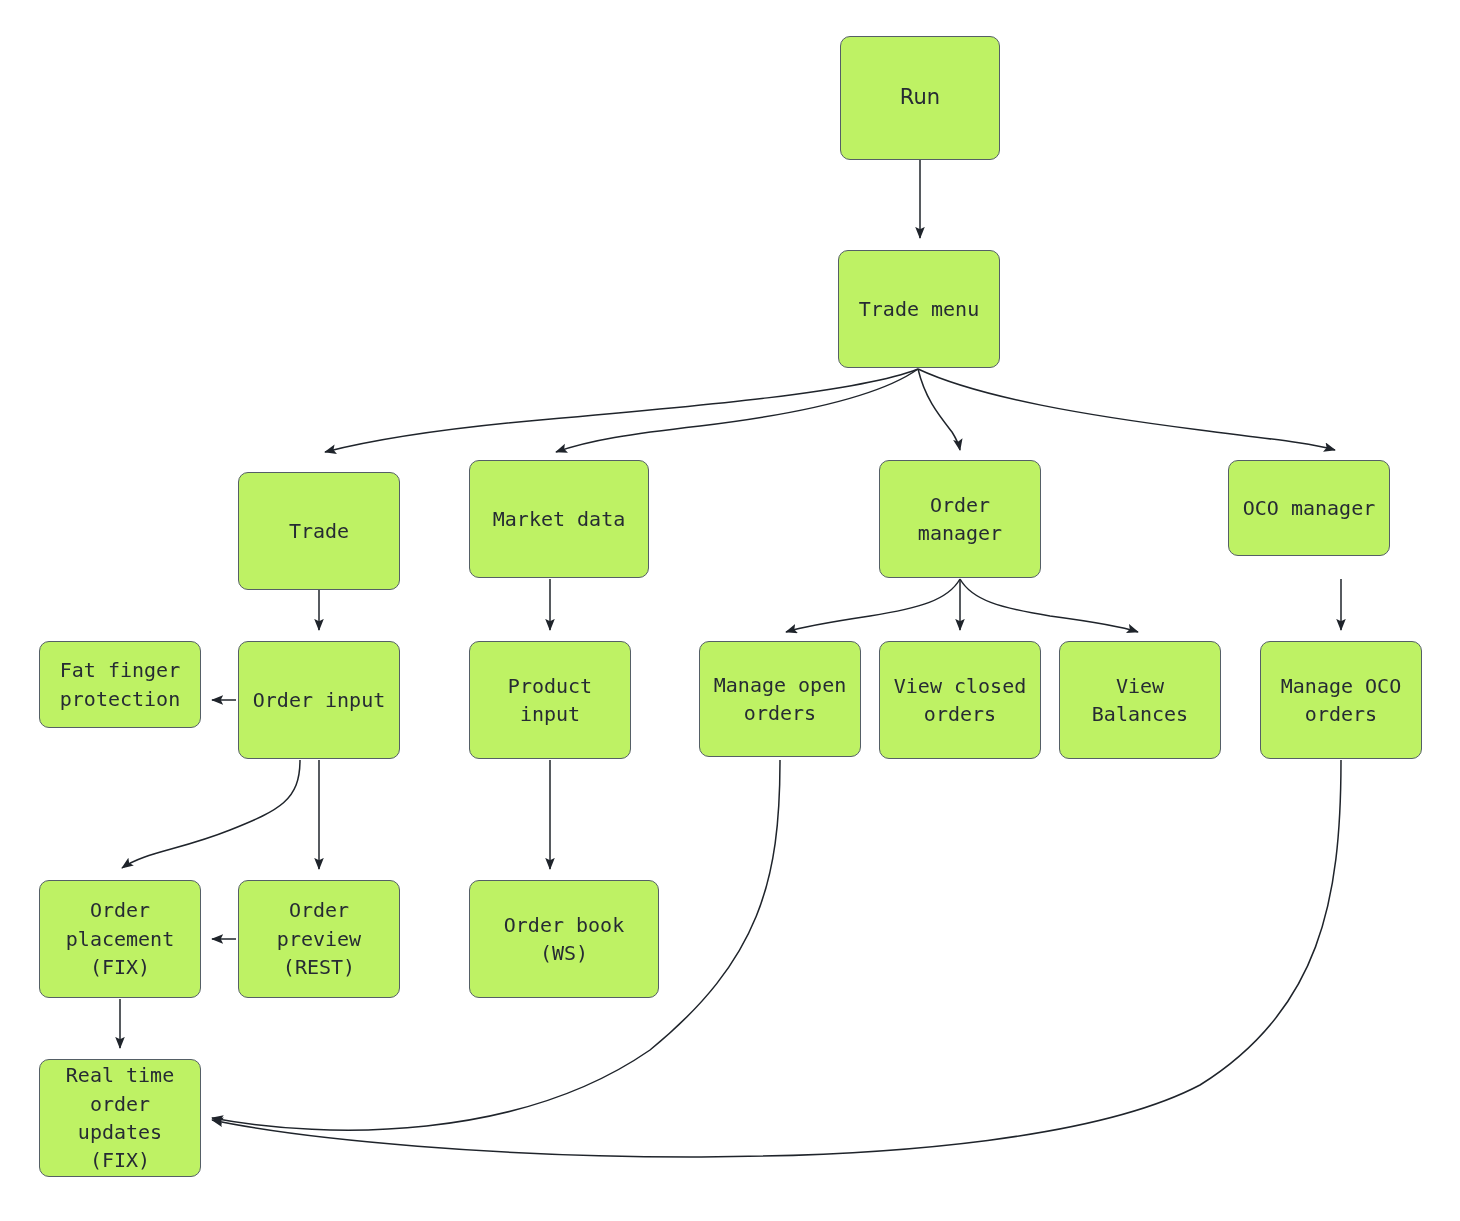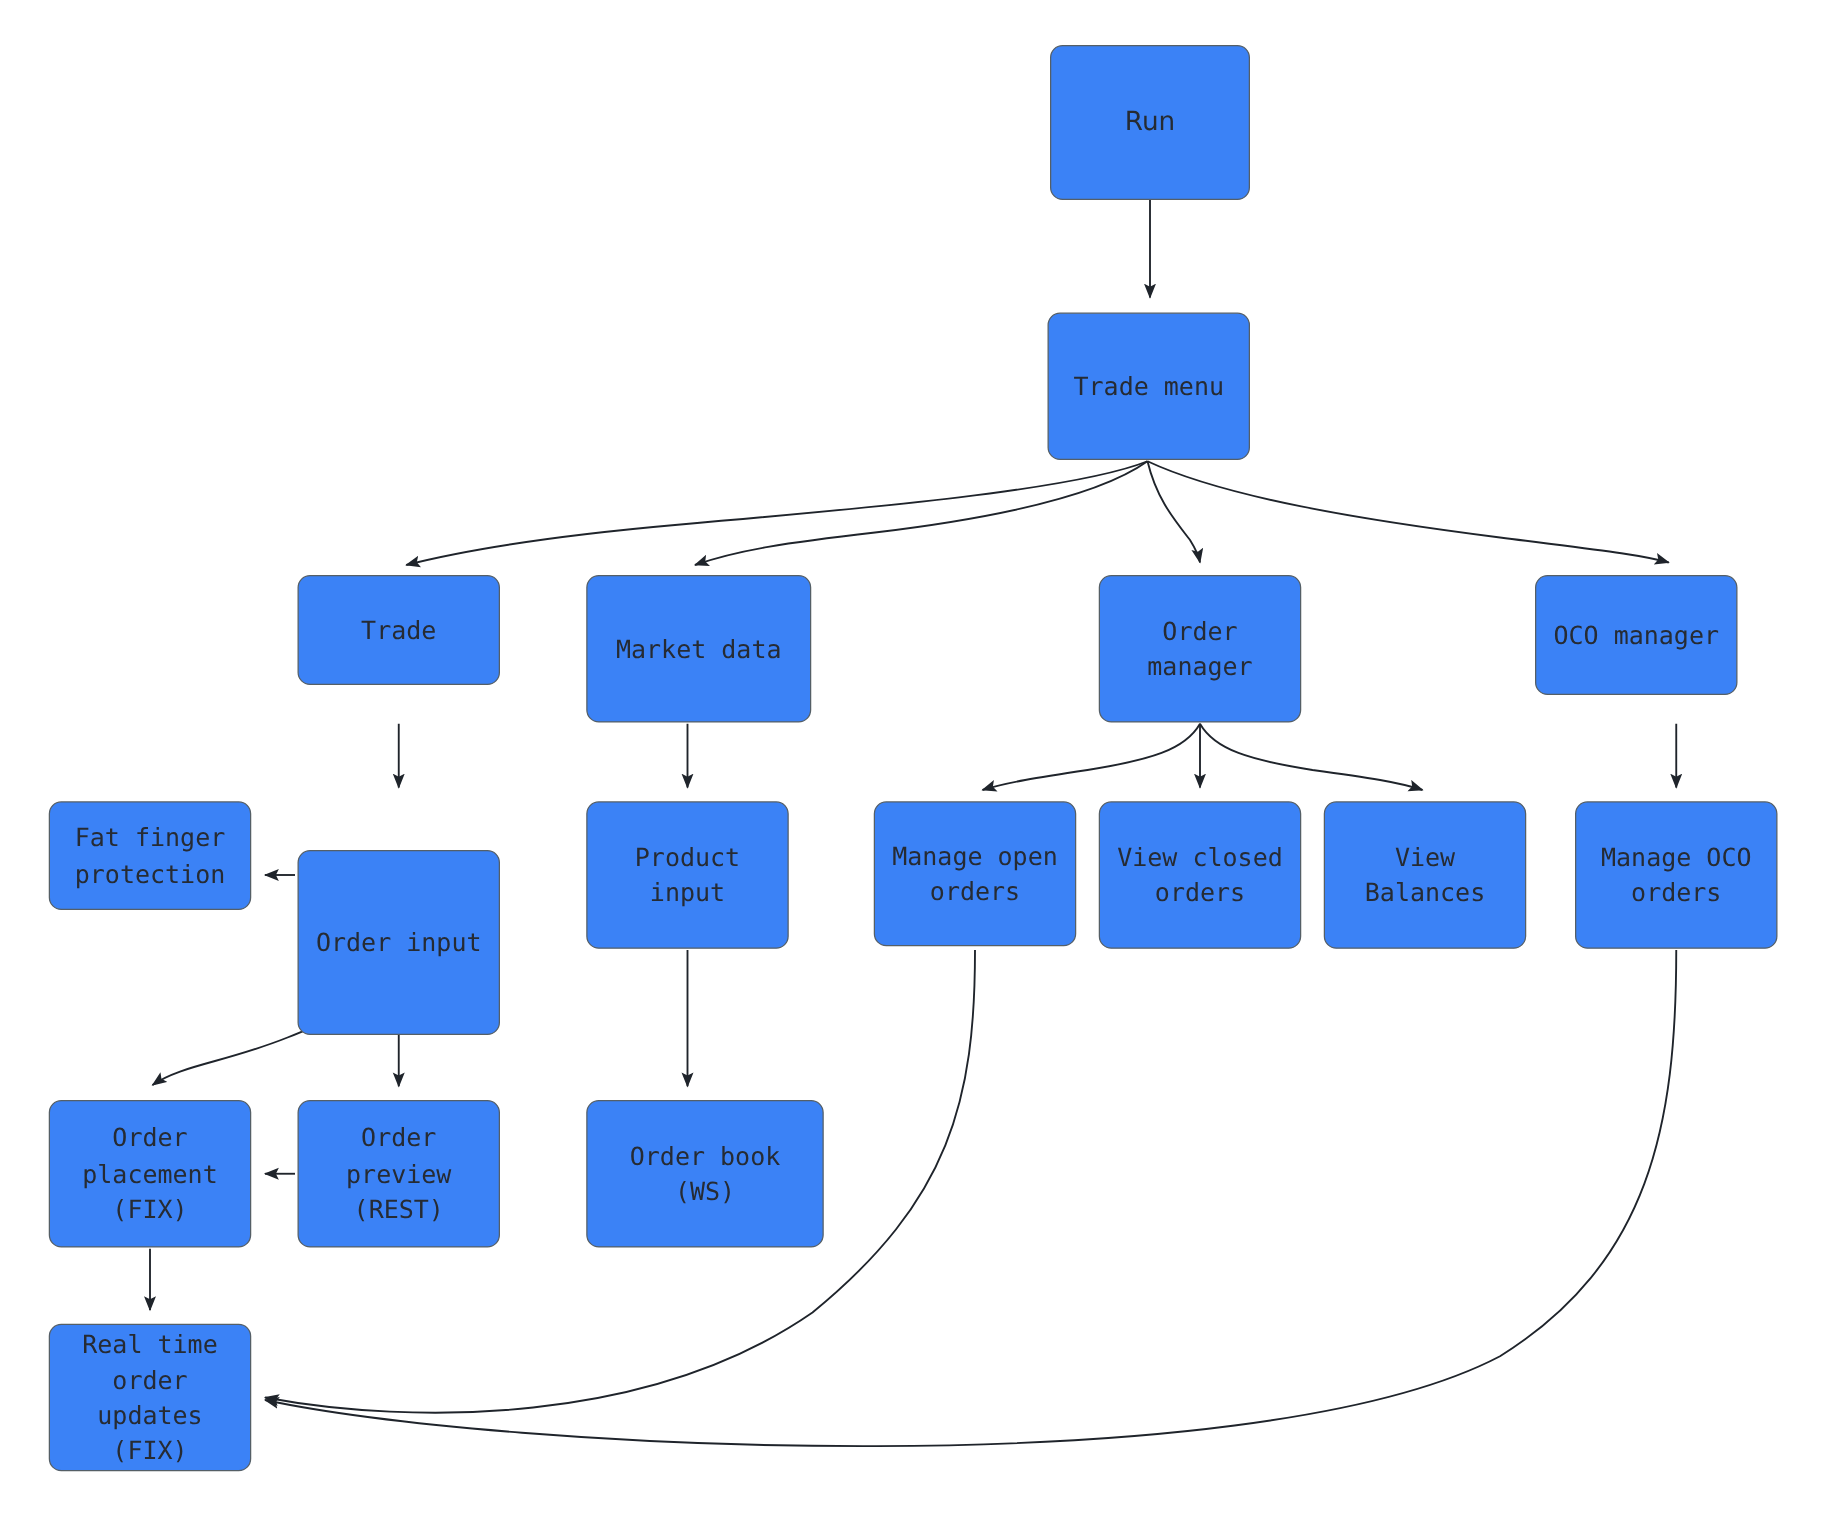--- a/index.html
+++ b/index.html
@@ -21,21 +21,21 @@
     top: 0;
     width: 1460px;
     height: 1221px;
     pointer-events: none;
   }
   .node {
     position: absolute;
     box-sizing: border-box;
     border: 1.6px solid #555f66;
     border-radius: 10px;
-    background: #3b82f6;
+    background: #bef264;
     display: flex;
     align-items: center;
     justify-content: center;
     text-align: center;
   }
   .node-label {
     font-family: "DejaVu Sans Mono", "Liberation Mono", monospace;
     font-size: 20px;
     line-height: 1.42;
     color: #262b33;
@@ -81,38 +81,38 @@
       </g>
   </svg>
 
   <div id="nodes-layer">
       <div class="node" style="left: 840px; top: 36px; width: 160px; height: 124px;">
         <div class="node-label sans">Run</div>
       </div>
       <div class="node" style="left: 838px; top: 250px; width: 162px; height: 118px;">
         <div class="node-label">Trade menu</div>
       </div>
-      <div class="node" style="left: 238px; top: 460px; width: 162px; height: 88px;">
+      <div class="node" style="left: 238px; top: 472px; width: 162px; height: 118px;">
         <div class="node-label">Trade</div>
       </div>
       <div class="node" style="left: 469px; top: 460px; width: 180px; height: 118px;">
         <div class="node-label">Market data</div>
       </div>
       <div class="node" style="left: 879px; top: 460px; width: 162px; height: 118px;">
         <div class="node-label">Order
 manager</div>
       </div>
       <div class="node" style="left: 1228px; top: 460px; width: 162px; height: 96px;">
         <div class="node-label">OCO manager</div>
       </div>
       <div class="node" style="left: 39px; top: 641px; width: 162px; height: 87px;">
         <div class="node-label">Fat finger
 protection</div>
       </div>
-      <div class="node" style="left: 238px; top: 641px; width: 162px; height: 148px; margin-top: 39px;">
+      <div class="node" style="left: 238px; top: 641px; width: 162px; height: 118px;">
         <div class="node-label">Order input</div>
       </div>
       <div class="node" style="left: 469px; top: 641px; width: 162px; height: 118px;">
         <div class="node-label">Product
 input</div>
       </div>
       <div class="node" style="left: 699px; top: 641px; width: 162px; height: 116px;">
         <div class="node-label">Manage open
 orders</div>
       </div>

